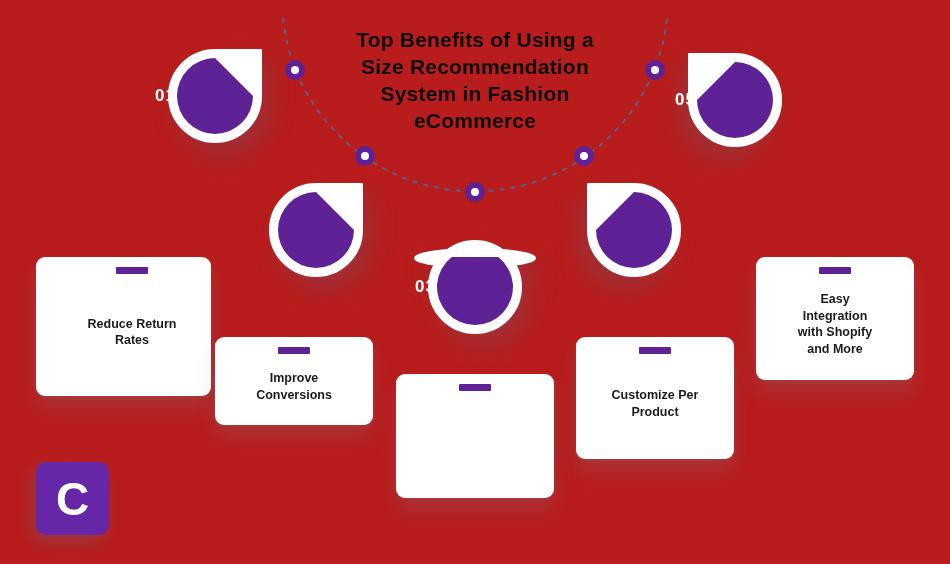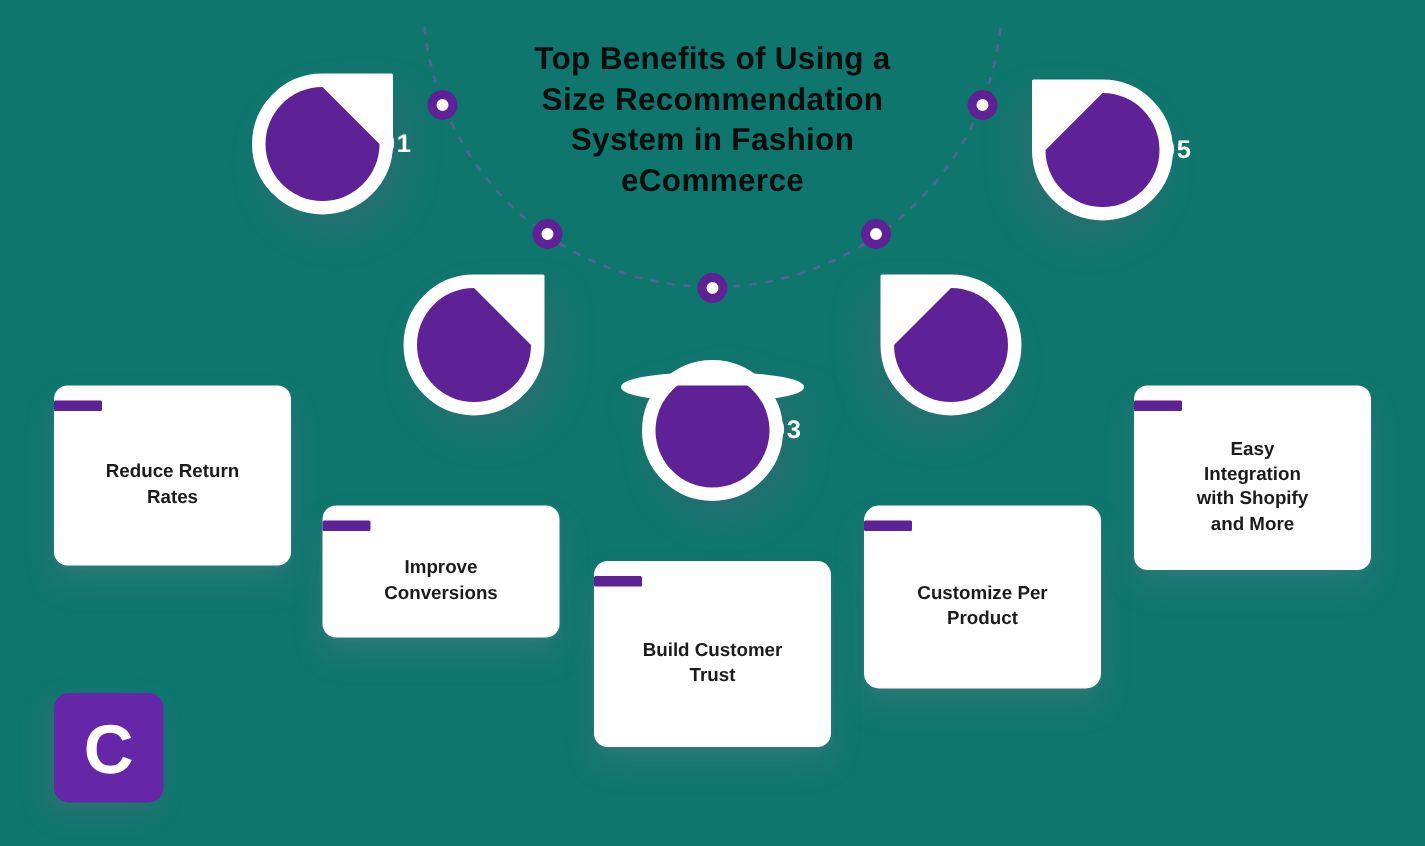--- a/index.html
+++ b/index.html
@@ -1,18 +1,18 @@
 <!DOCTYPE html>
 <html><head>
 <meta charset="utf-8">
 <style>
   html,body { margin:0; padding:0; background:#ffffff; }
   .canvas {
     position:relative; width:950px; height:564px;
-    background:#0f766e; overflow:hidden;
+    background:#b91c1c; overflow:hidden;
     font-family:"Liberation Sans", sans-serif;
   }
 
   
   .title {
     position:absolute; left:300px; top:26px; width:350px;
     text-align:center; font-size:21px; line-height:27px;
     font-weight:700; color:#0d0d0d; white-space:pre-line;
     letter-spacing:.2px;
   }
@@ -22,45 +22,45 @@
   .arc-path { fill:none; stroke:#4f6695; stroke-width:1.8; stroke-dasharray:5 6; }
   .arc-node { fill:#ffffff; stroke:#5e2196; stroke-width:6; }
 
   
   .badge { position:absolute; width:120px; height:120px; }
   .badge svg { overflow:visible; filter:drop-shadow(9px 13px 11px rgba(92,97,120,.28)); }
   .badge.flip svg { transform:scaleX(-1); }
   .shape-white { fill:#ffffff; stroke:#ffffff; stroke-width:2; stroke-linejoin:round; }
   .shape-purple { fill:#5e2196; }
   .badge .num {
-    position:absolute; left:0; top:52px; width:120px; text-align:right;
+    position:absolute; left:0; top:52px; width:120px; text-align:left;
     color:#ffffff; font-size:17px; font-weight:700; letter-spacing:1px;
   }
   .b1 { left:155px; top:34px; }
   .b2 { left:256px; top:168px; }
   .b3 { left:415px; top:225px; }
   .b4 { left:574px; top:168px; }
   .b5 { left:675px; top:38px; }
 
   
   .card {
     position:absolute; width:158px; background:#ffffff; border-radius:9px;
     box-shadow:0 12px 20px rgba(124,130,150,.22), 0 2px 5px rgba(124,130,150,.12);
-    display:flex; flex-direction:column; 
+    display:flex; flex-direction:column; align-items:center;
   }
   .card .bar { width:32px; height:7px; background:#5e2196; border-radius:1px; margin-top:10px; }
   .card .label {
     flex:1; display:flex; align-items:center; justify-content:center;
     text-align:center; font-size:12.5px; font-weight:700; color:#1b1b1b;
     line-height:16.5px; white-space:pre-line; padding-bottom:6px;
   }
-  .c1 { left:36px;  top:257px; height:120px; }
+  .c1 { left:36px;  top:257px; height:139px;padding-left:17px; }
   .c2 { left:215px; top:337px; height:88px; }
   .c3 { left:396px; top:374px; height:124px; }
-  .c4 { left:576px; top:337px; height:122px;border-radius:10px; }
+  .c4 { left:576px; top:337px; height:122px; }
   .c5 { left:756px; top:257px; height:123px; }
 
   
   .logo {
     position:absolute; left:36px; top:462px; width:73px; height:73px;
     background:#6527a8; border-radius:10px; color:#ffffff;
     display:flex; align-items:center; justify-content:center;
     font-size:46px; font-weight:700;
     filter:drop-shadow(-5px 7px 8px rgba(100,102,125,.35));
   }
@@ -130,22 +130,20 @@
   </div>
 
   <div class="card c2">
     <div class="bar"></div>
     <div class="label">Improve
 Conversions</div>
   </div>
 
   <div class="card c3">
     <div class="bar"></div>
-    <div class="label">Build Customer
-Trust</div>
   </div>
 
   <div class="card c4">
     <div class="bar"></div>
     <div class="label">Customize Per
 Product</div>
   </div>
 
   <div class="card c5">
     <div class="bar"></div>

